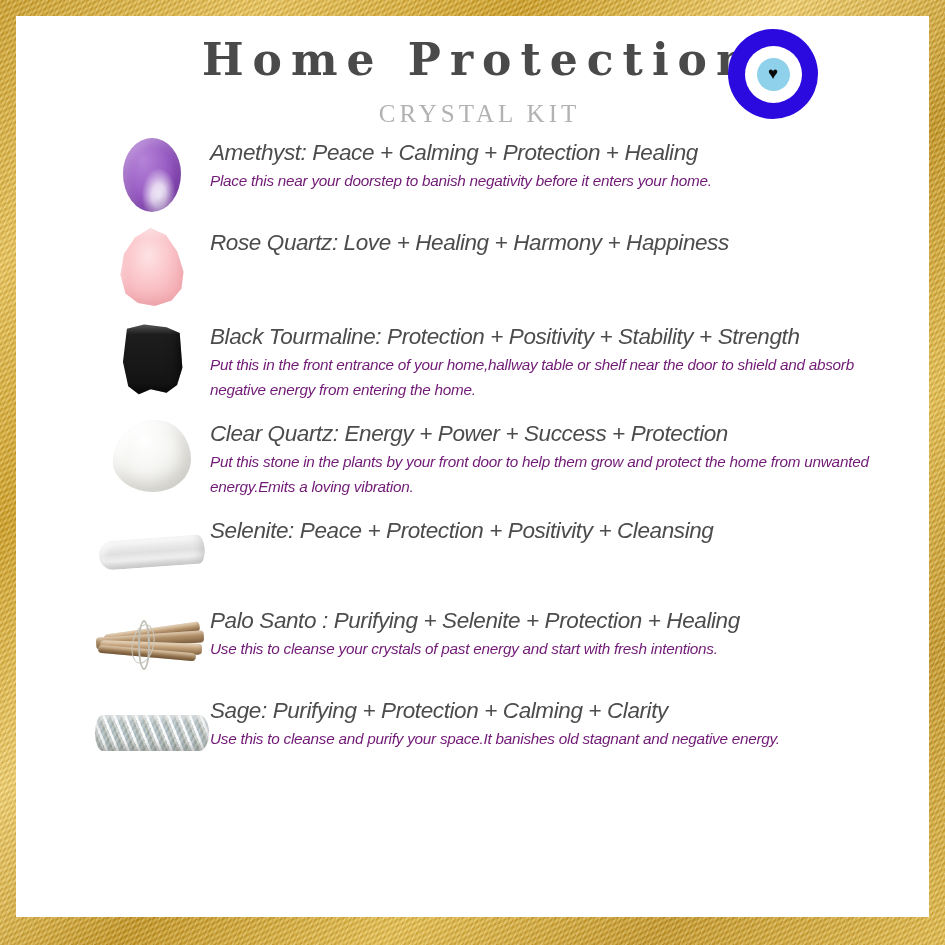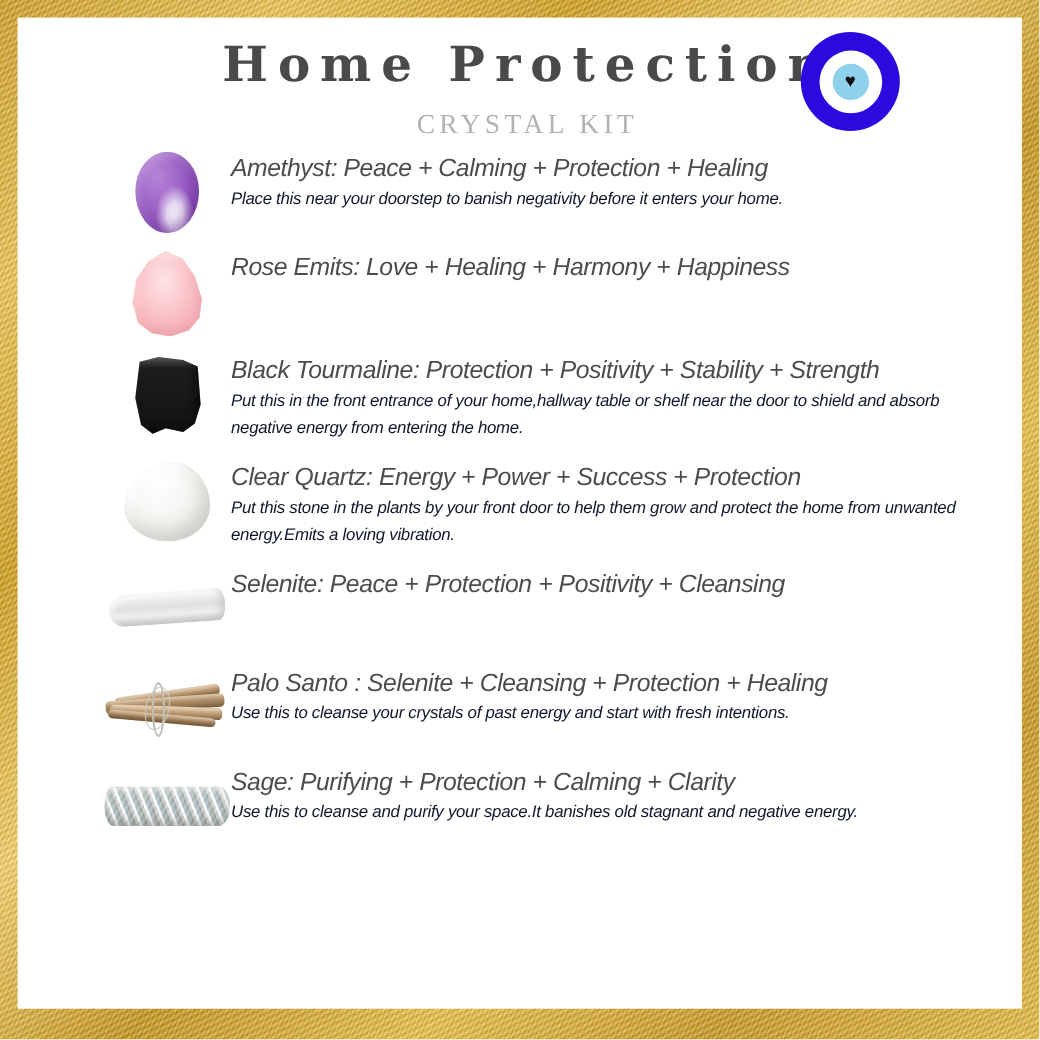--- a/index.html
+++ b/index.html
@@ -155,21 +155,21 @@
     font-weight: 400;
     color: #4c4c4c;
     letter-spacing: -0.4px;
     line-height: 1.22;
     margin: 0 0 3px 0;
   }
   .item-desc {
     font-family: "Liberation Sans", sans-serif;
     font-size: 15.3px;
     font-weight: 400;
-    color: #0f172a;
+    color: #701a75;
     letter-spacing: -0.25px;
     line-height: 1.62;
     margin: 0;
   }
 
   
   .stone { position: relative; }
 
   
   .stone-amethyst {
@@ -313,21 +313,21 @@
           <p class="item-title">Amethyst: Peace + Calming + Protection + Healing</p>
           <p class="item-desc">Place this near your doorstep to banish negativity before it enters your home.</p>
         </div>
       </div>
 
       <div class="item">
         <div class="stone-wrap">
           <div class="stone stone-rose"></div>
         </div>
         <div class="text-wrap">
-          <p class="item-title">Rose Emits: Love + Healing + Harmony + Happiness</p>
+          <p class="item-title">Rose Quartz: Love + Healing + Harmony + Happiness</p>
         </div>
       </div>
 
       <div class="item">
         <div class="stone-wrap">
           <div class="stone stone-tourmaline"></div>
         </div>
         <div class="text-wrap">
           <p class="item-title">Black Tourmaline: Protection + Positivity + Stability + Strength</p>
           <p class="item-desc">Put this in the front entrance of your home,hallway table or shelf near the door to shield and absorb negative energy from entering the home.</p>
@@ -358,21 +358,21 @@
           <div class="stone stone-palo">
             <span class="stick s3"></span>
             <span class="stick s1"></span>
             <span class="stick s2"></span>
             <span class="stick s4"></span>
             <span class="twine"></span>
             <span class="twine2"></span>
           </div>
         </div>
         <div class="text-wrap">
-          <p class="item-title">Palo Santo : Selenite + Cleansing + Protection + Healing</p>
+          <p class="item-title">Palo Santo : Purifying + Selenite + Protection + Healing</p>
           <p class="item-desc">Use this to cleanse your crystals of past energy and start with fresh intentions.</p>
         </div>
       </div>
 
       <div class="item">
         <div class="stone-wrap">
           <div class="stone stone-sage"></div>
         </div>
         <div class="text-wrap">
           <p class="item-title">Sage: Purifying + Protection + Calming + Clarity</p>

